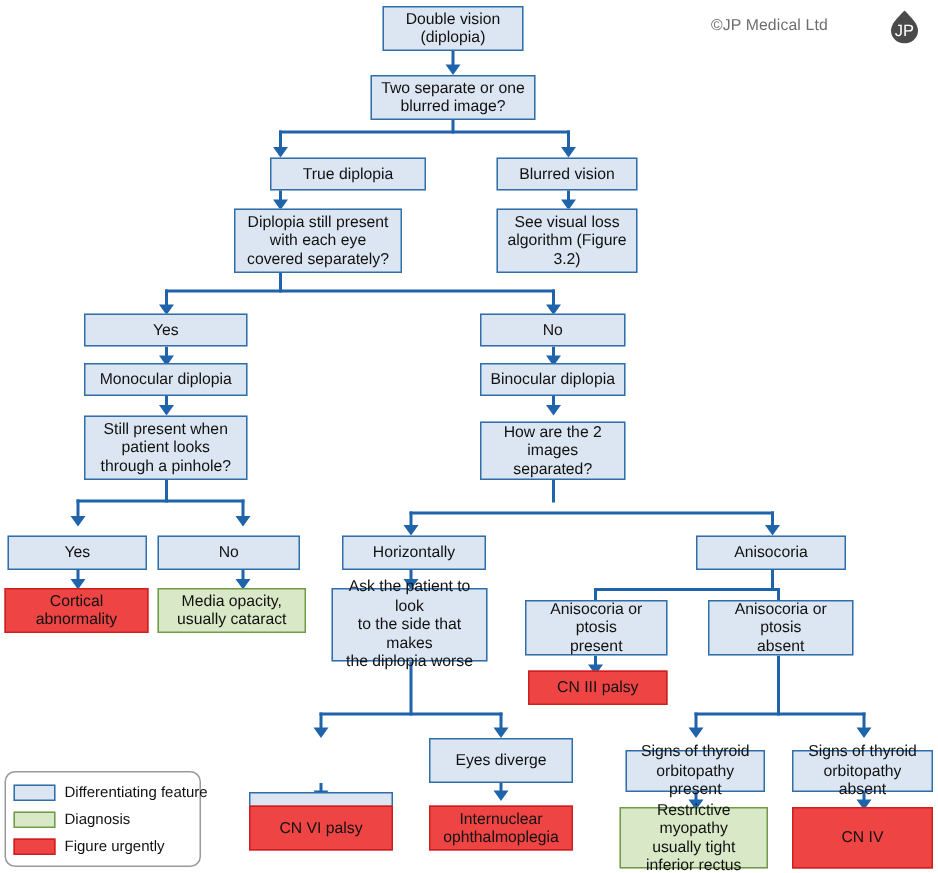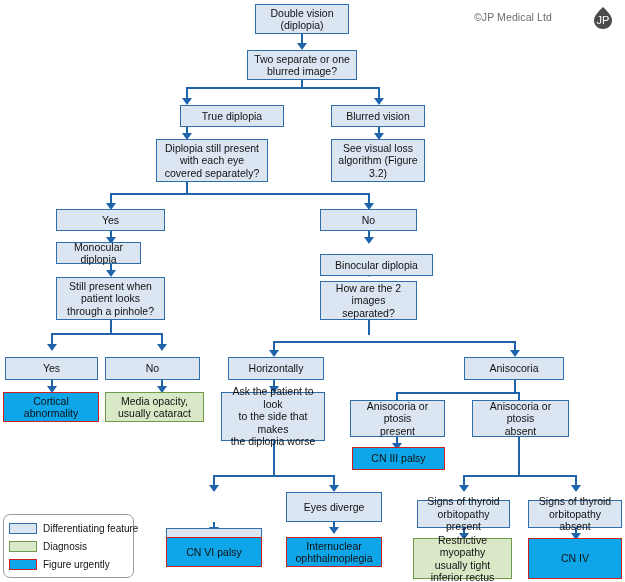--- a/index.html
+++ b/index.html
@@ -30,21 +30,21 @@
   }
   .n-blue {
     background: #dce6f2;
     border: 1.4px solid #2f6eab;
   }
   .n-green {
     background: #d9e8c6;
     border: 1.4px solid #6e9a49;
   }
   .n-red {
-    background: #0ea5e9;
+    background: #ef4444;
     border: 1.4px solid #cc1f1f;
   }
   .line {
     position: absolute;
     background: #1f63ab;
   }
   .vline { width: 2.2px; }
   .hline { height: 2.2px; }
   .arrow {
     position: absolute;
@@ -217,23 +217,23 @@
 with each eye
 covered separately?</div>
 
   <div class="node n-blue" style="left:331px; top:139px; width:94px; height:43px;">See visual loss
 algorithm (Figure 3.2)</div>
 
   <div class="node n-blue" style="left:56px; top:209px; width:109px; height:22px;">Yes</div>
 
   <div class="node n-blue" style="left:320px; top:209px; width:97px; height:22px;">No</div>
 
-  <div class="node n-blue" style="left:56px; top:242px; width:85px; height:22px;">Monocular diplopia</div>
-
-  <div class="node n-blue" style="left:320px; top:242px; width:113px; height:22px;margin-top:12px;">Binocular diplopia</div>
+  <div class="node n-blue" style="left:56px; top:242px; width:109px; height:22px;">Monocular diplopia</div>
+
+  <div class="node n-blue" style="left:320px; top:242px; width:97px; height:22px;">Binocular diplopia</div>
 
   <div class="node n-blue" style="left:56px; top:277px; width:109px; height:43px;">Still present when
 patient looks
 through a pinhole?</div>
 
   <div class="node n-blue" style="left:320px; top:281px; width:97px; height:39px;">How are the 2
 images separated?</div>
 
   <div class="node n-blue" style="left:5px; top:357px; width:93px; height:23px;">Yes</div>
 

